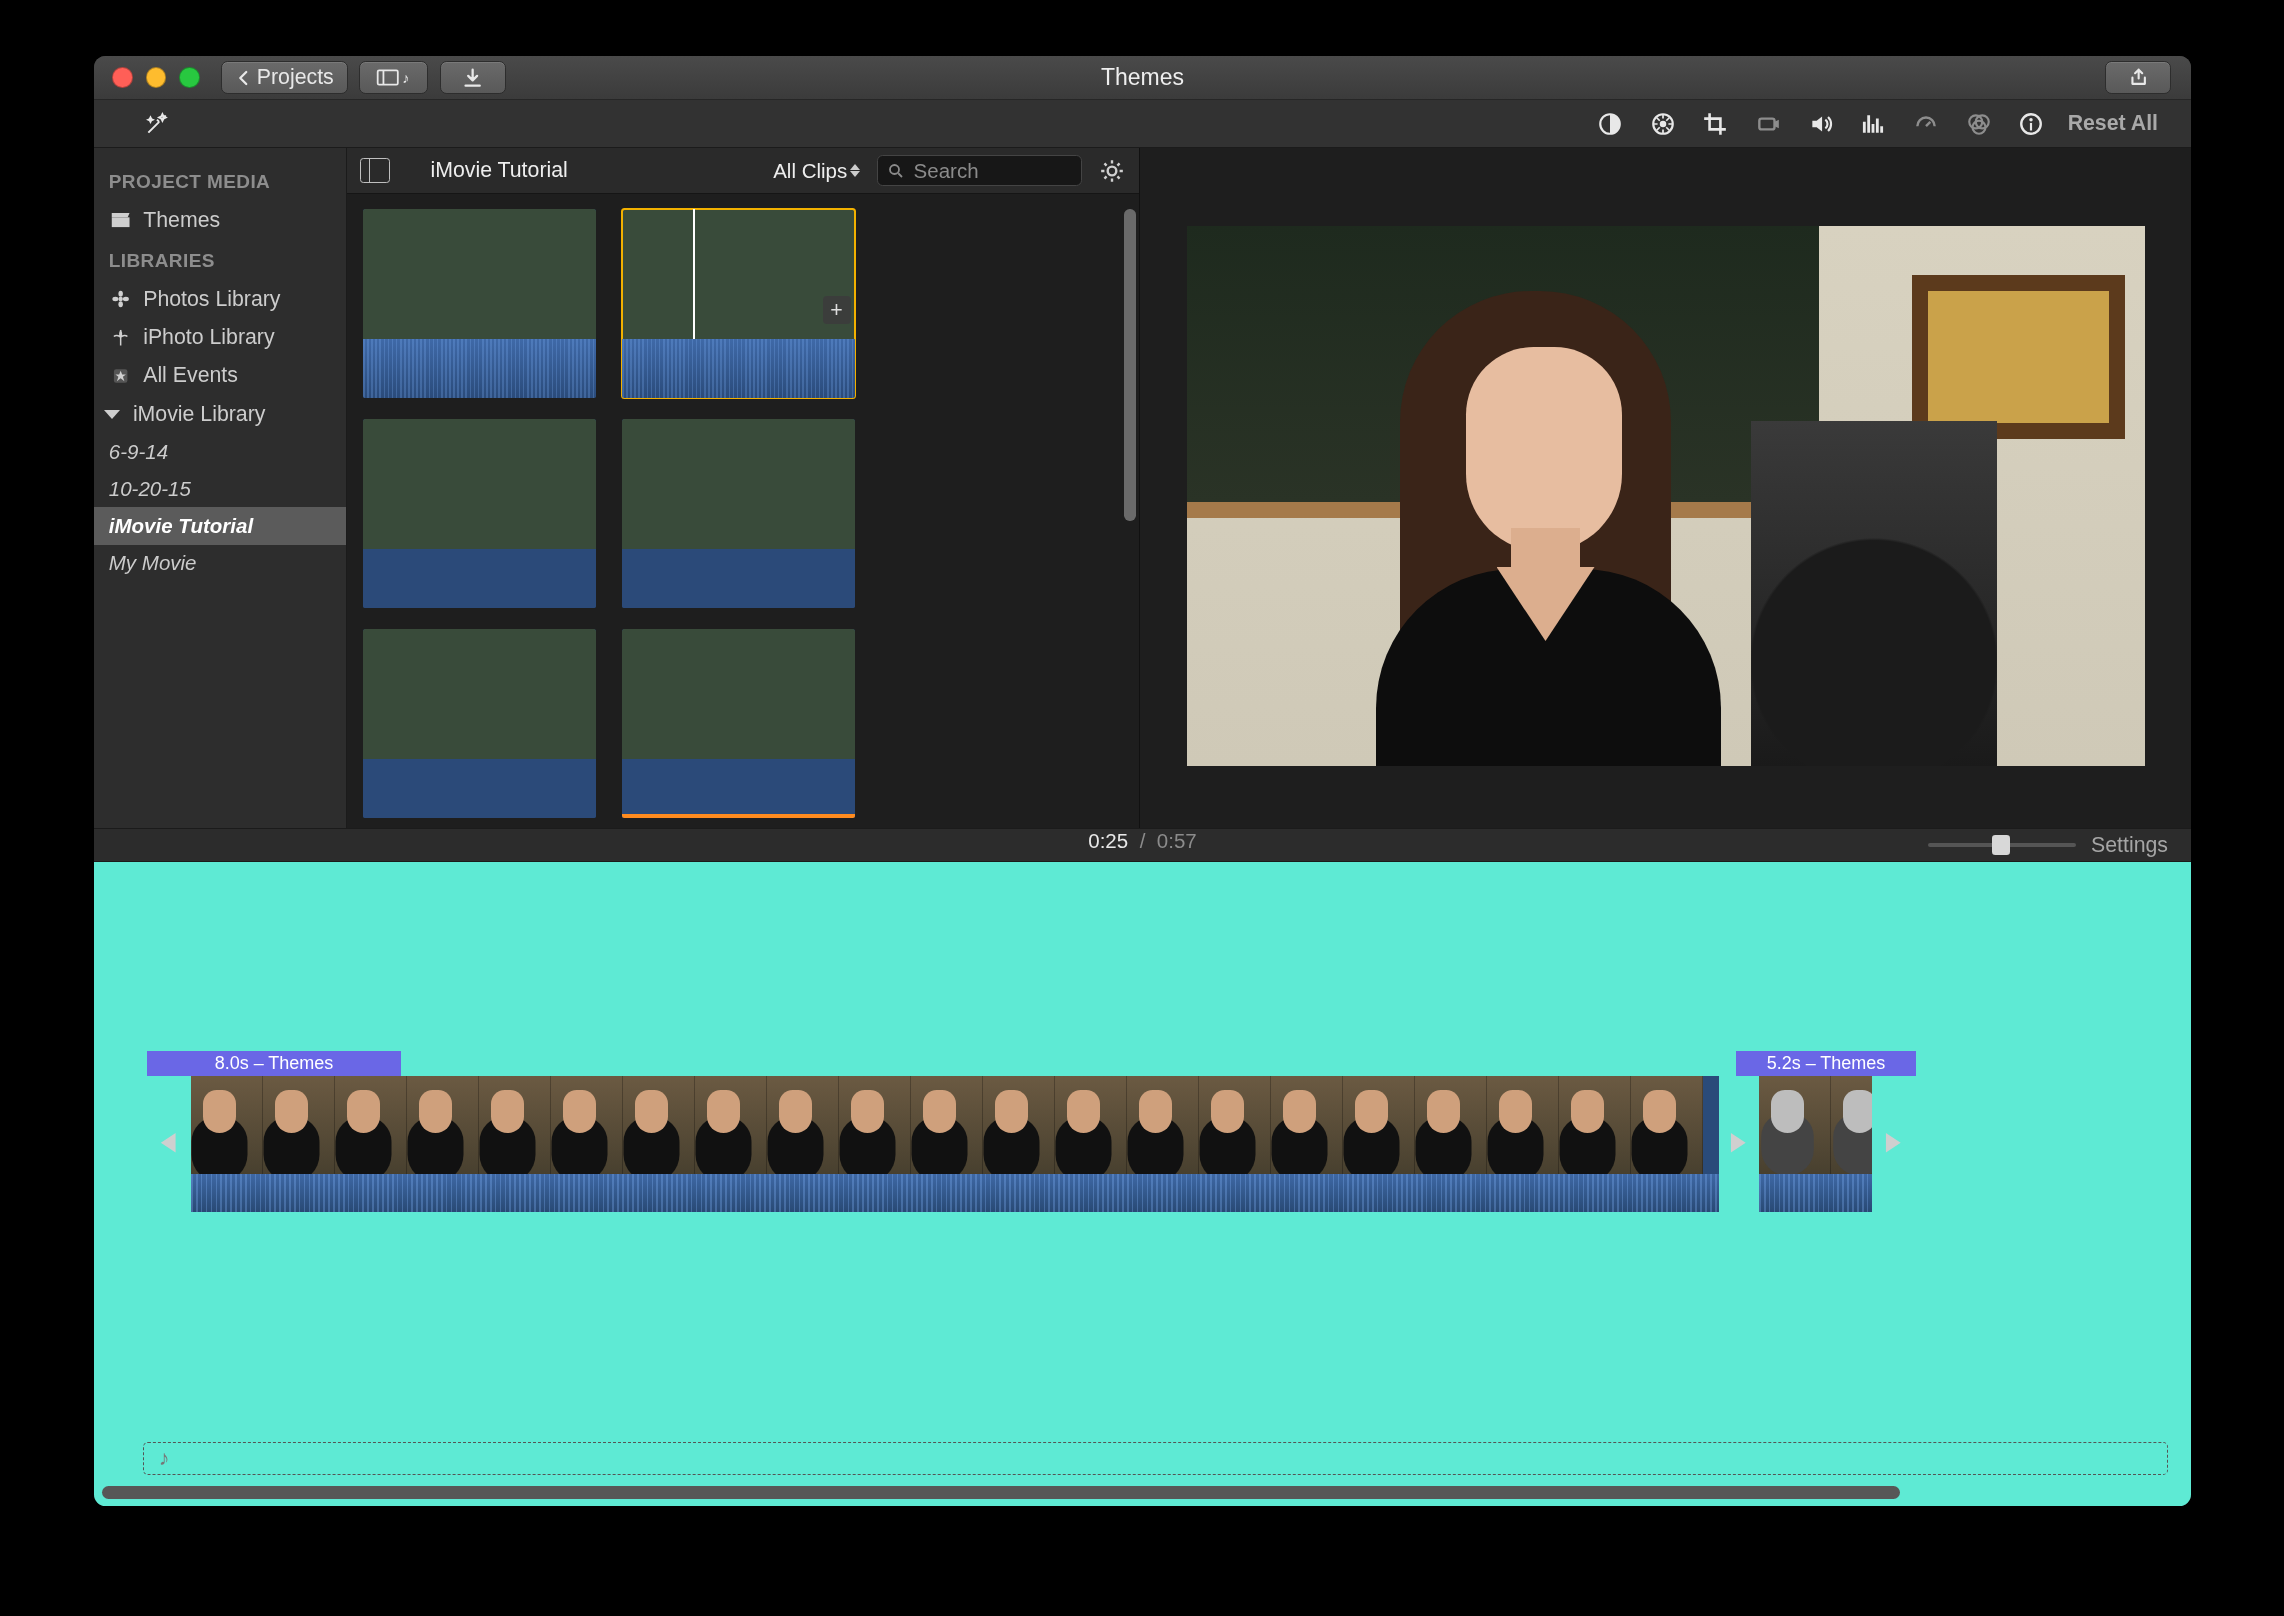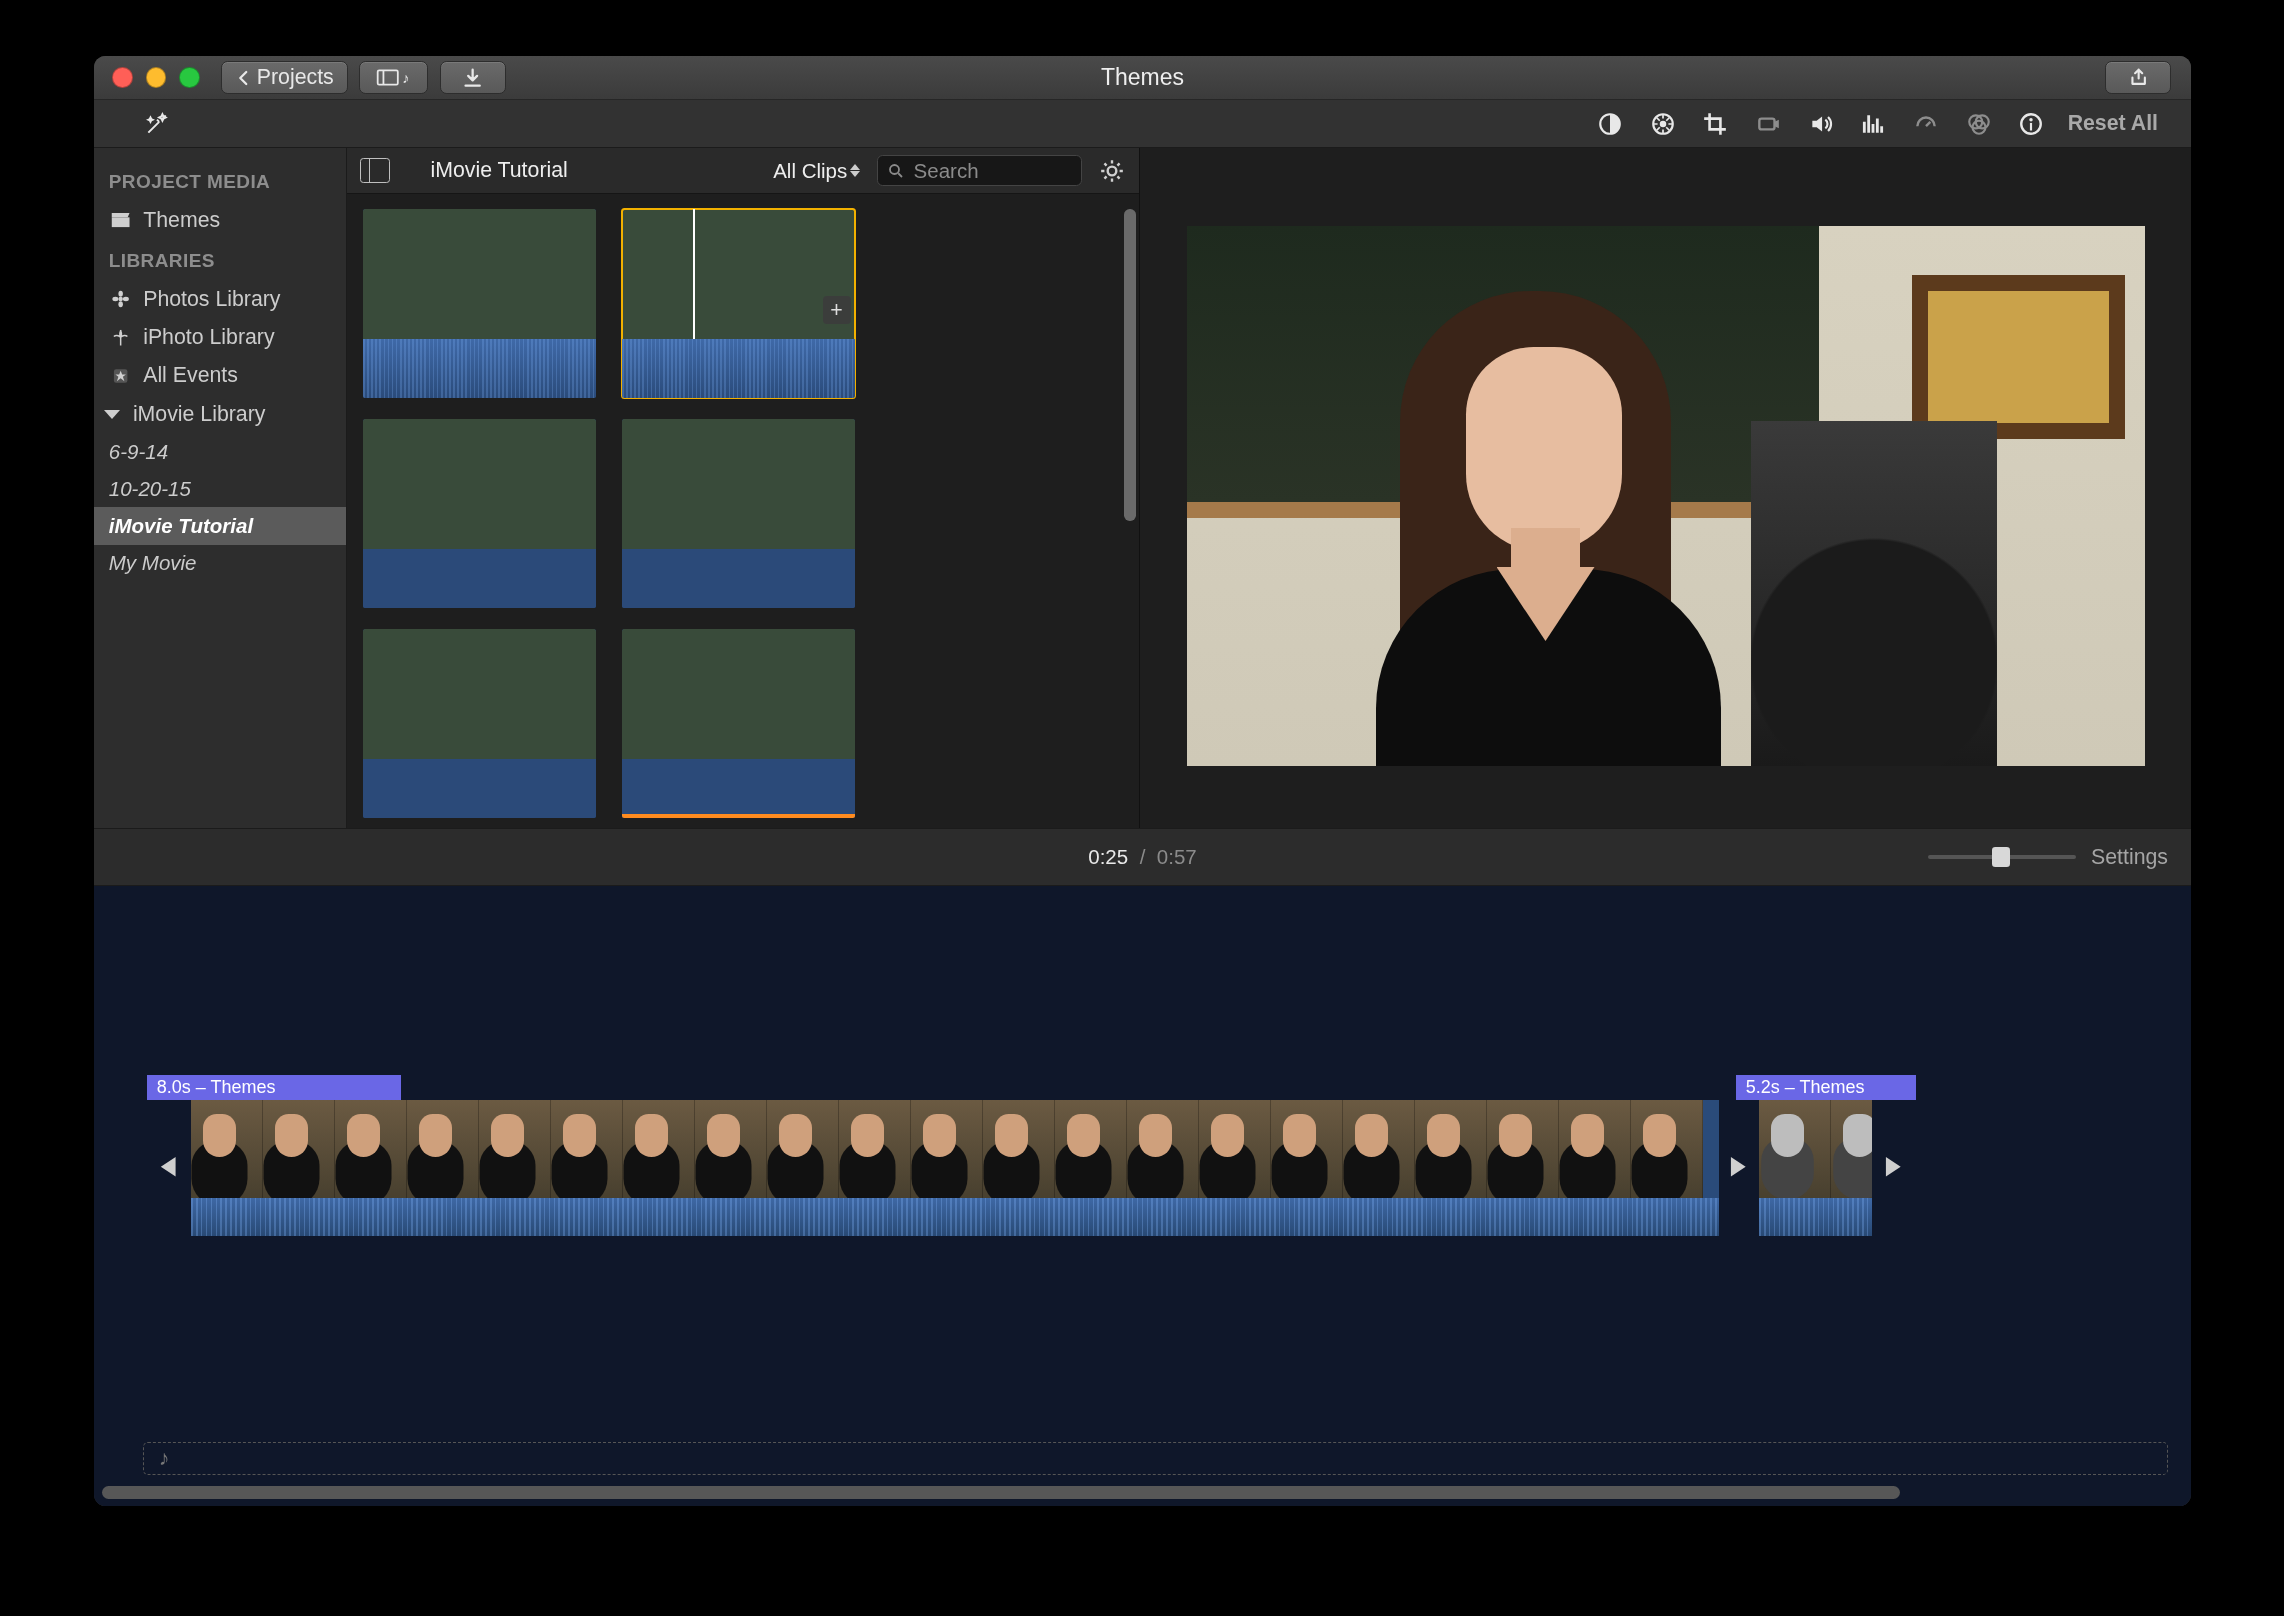--- a/index.html
+++ b/index.html
@@ -84,29 +84,29 @@
 .vf-plaque { position: absolute; right: 19.7px; top: 49px; width: 213px; height: 164px; background: #caa24a; border: 16.4px solid #5c3a1c; }
 .vf-machine { position: absolute; right: 148px; bottom: 0; width: 246px; height: 345px; background: radial-gradient(circle at 50% 70%, #1b1b1b 0 45%, transparent 46%), linear-gradient(#3a3a3a,#1a1a1a); }
 .vf-person { position: absolute; left: 156px; bottom: 0; width: 410px; height: 509px; }
 .vf-hair { position: absolute; left: 57px; top: 34px; width: 271px; height: 410px; background: #3a2418; border-radius: 131px 131px 66px 66px; }
 .vf-face { position: absolute; left: 123px; top: 90px; width: 156px; height: 205px; background: #e7bda0; border-radius: 78px 78px 90px 90px; }
 .vf-neck { position: absolute; left: 168px; top: 271px; width: 69px; height: 66px; background: #dcae8e; }
 .vf-body { position: absolute; left: 33px; top: 312px; width: 345px; height: 246px; background: #0d0d0d; border-radius: 139px 139px 0 0; }
 .vf-vneck { position: absolute; left: 154px; top: 310px; width: 98px; height: 74px; background: #dcae8e; clip-path: polygon(0 0,100% 0,50% 100%); }
 
 
-.midbar { height: 57px; background: #2c2c2c; border-bottom: 0.8px solid #1b1b1b; display: flex; align-items: center; padding: 0 23px; color: #b8b8b8; font-size: 20.5px; flex: 0 0 auto; }
+.midbar { height: 33px; background: #2c2c2c; border-bottom: 0.8px solid #1b1b1b; display: flex; padding: 0 23px; color: #b8b8b8; font-size: 20.5px; flex: 0 0 auto; }
 .mb-time { position: absolute; left: 50%; transform: translateX(-50%); display: flex; gap: 11.5px; }
 .mb-time .cur { color: #e8e8e8; } .mb-time .sep, .mb-time .dur { color: #8b8b8b; }
 .mb-zoom { margin-left: auto; display: flex; align-items: center; gap: 14.8px; }
 .zoom-track { width: 148px; height: 4.9px; background: #555; border-radius: 2.5px; position: relative; }
 .zoom-thumb { position: absolute; top: -7.4px; left: 64px; width: 18px; height: 19.7px; background: #d8d8d8; border-radius: 3.3px; }
 .mb-settings { color: #a5a5a5; font-size: 21.3px; }
 
-.timeline { flex: 1; background: #0f172a; position: relative; overflow: hidden; }
+.timeline { flex: 1; background: #5eead4; position: relative; overflow: hidden; text-align: center; }
 .tl-body { position: absolute; left: 0; right: 0; top: 189px; height: 189px; }
 .tl-tag { position: absolute; top: 0; height: 24.6px; background: #6a67e6; color: #fff; font-size: 18px; line-height: 24.6px; padding: 0 9.8px; }
 .tl-clip { position: absolute; top: 24.6px; height: 136px; background: #2a4b7a; overflow: hidden; }
 .tl-clip .frames { position: absolute; inset: 0 0 38px 0; display: flex; }
 .tl-clip .frames .f { flex: 0 0 72px; height: 100%; background: linear-gradient(#6b5a42,#48402f); position: relative; border-right: 0.8px solid rgba(0,0,0,.25); }
 .tl-clip .frames .f::after { content: ""; position: absolute; left: 11.5px; top: 14.8px; width: 33px; height: 43px; background: #cfa07c; border-radius: 16.4px 16.4px 19.7px 19.7px; box-shadow: 0 38px 0 11.5px #111; }
 .tl-clip .audio { position: absolute; left: 0; right: 0; bottom: 0; height: 38px; background: linear-gradient(#3e68a5,#284974); }
 .tl-clip .audio::after { content: ""; position: absolute; inset: 0; background: repeating-linear-gradient(90deg, rgba(130,180,250,.55) 0 1.6px, transparent 1.6px 4.9px); opacity: .55; }
 .tl-clip.c2 .frames .f::after { background: #bdbdbd; box-shadow: 0 33px 0 9.8px #444; }
 .trans-gap { position: absolute; top: 54px; width: 46px; height: 75px; display: flex; align-items: center; justify-content: center; }

